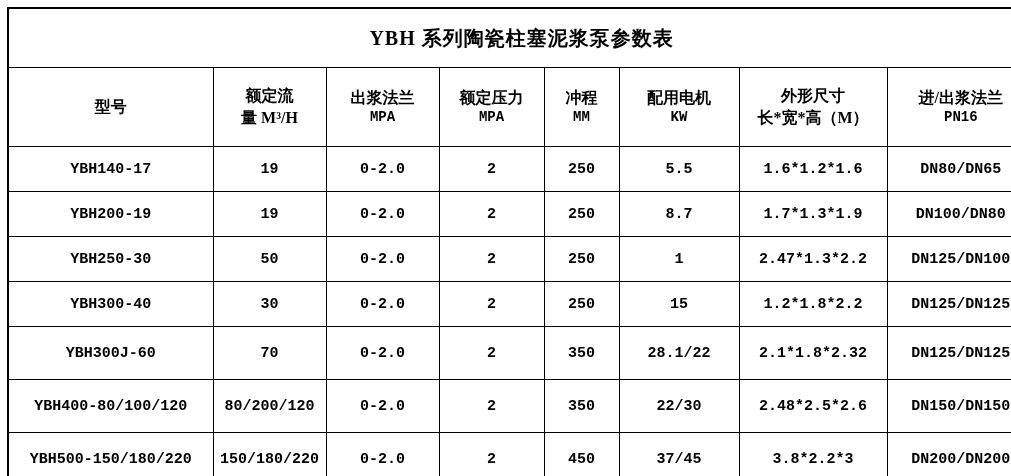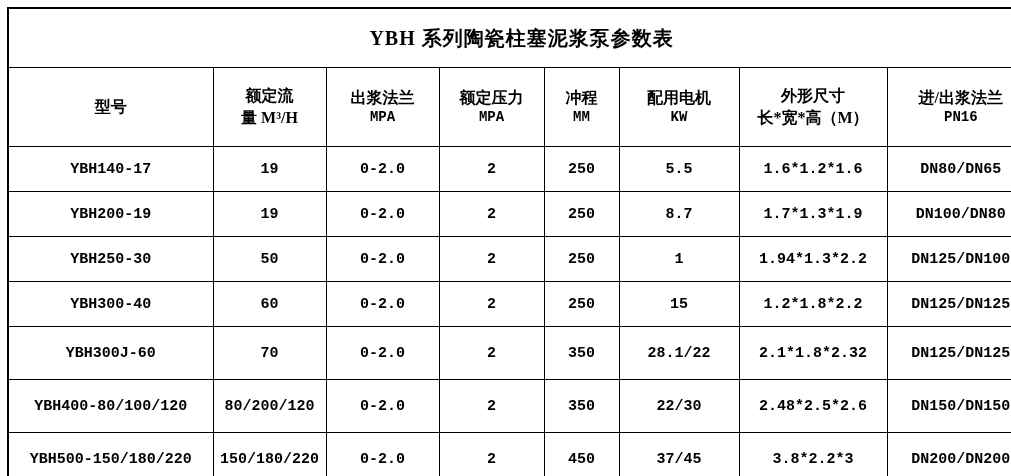--- a/index.html
+++ b/index.html
@@ -149,26 +149,26 @@
         <td>1.7*1.3*1.9</td>
         <td>DN100/DN80</td>
       </tr>
       <tr>
         <td>YBH250-30</td>
         <td>50</td>
         <td>0-2.0</td>
         <td>2</td>
         <td>250</td>
         <td>1</td>
-        <td>1.94*1.3*2.2</td>
+        <td>2.47*1.3*2.2</td>
         <td>DN125/DN100</td>
       </tr>
       <tr>
         <td>YBH300-40</td>
-        <td>60</td>
+        <td>30</td>
         <td>0-2.0</td>
         <td>2</td>
         <td>250</td>
         <td>15</td>
         <td>1.2*1.8*2.2</td>
         <td>DN125/DN125</td>
       </tr>
       <tr class="tall">
         <td>YBH300J-60</td>
         <td>70</td>

